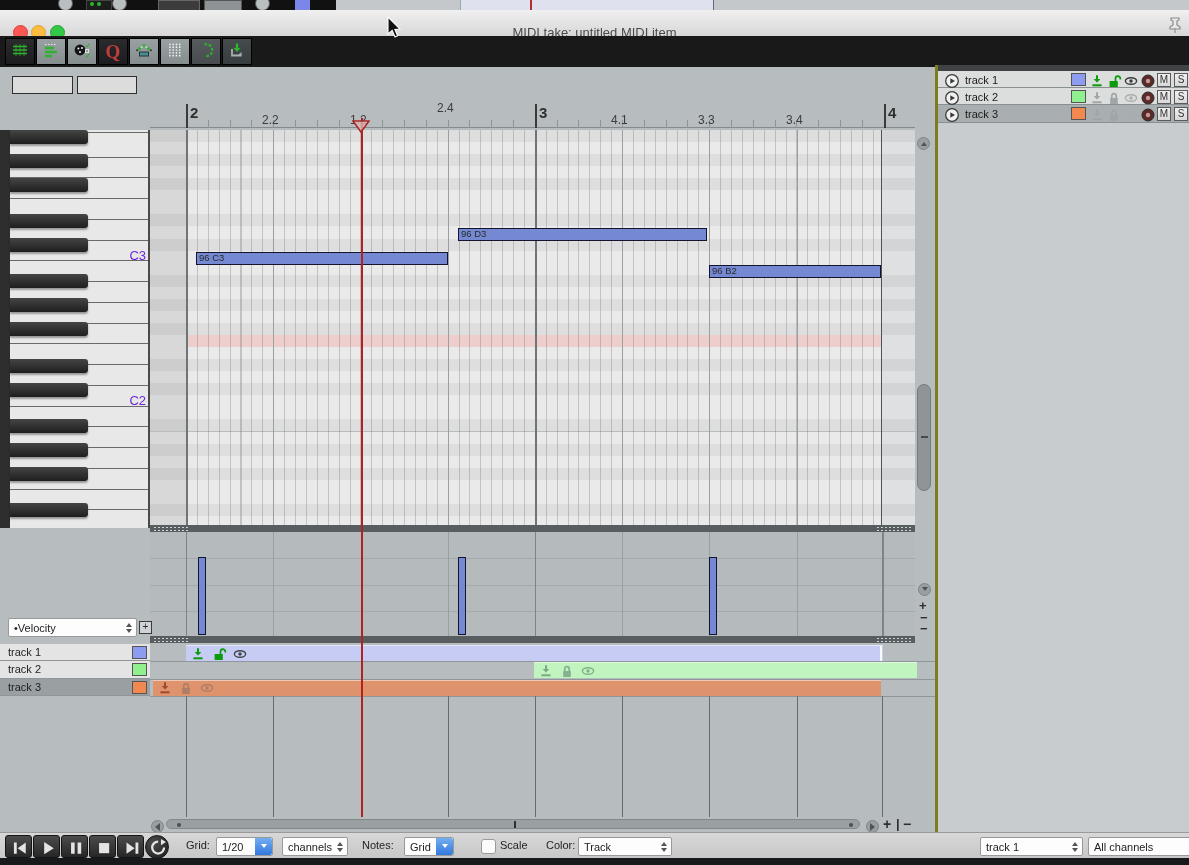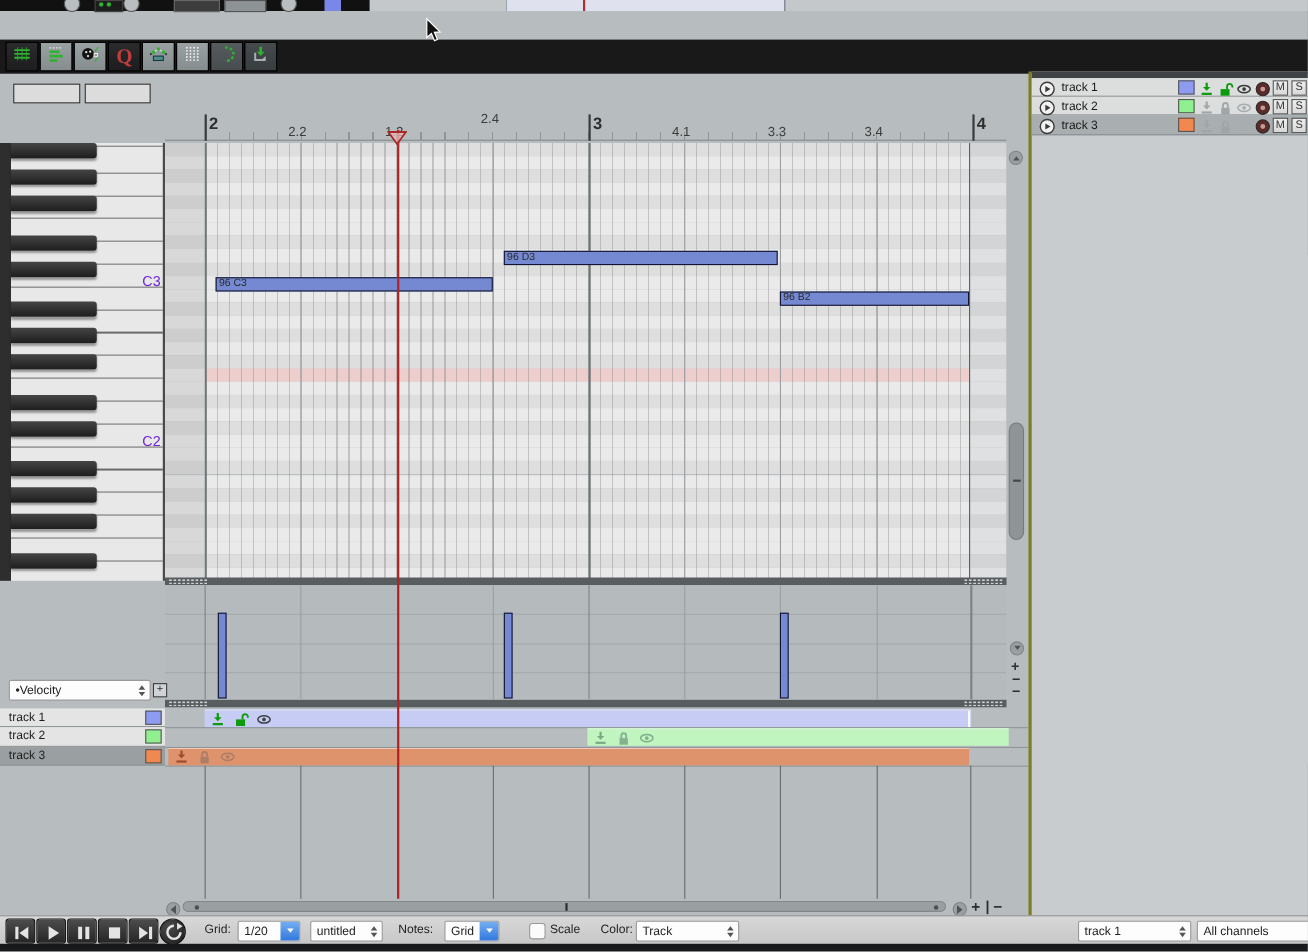--- a/index.html
+++ b/index.html
@@ -84,20 +84,30 @@
     <div class="abs" style="left:90px;top:2px;width:4px;height:4px;border-radius:50%;background:#2db32d"></div>
     <div class="abs" style="left:97px;top:2px;width:4px;height:4px;border-radius:50%;background:#2db32d"></div>
     <div class="abs" style="left:158px;top:0;width:40px;height:9px;background:#3c3c3c;border:1px solid #666;"></div>
     <div class="abs" style="left:204px;top:0;width:36px;height:9px;background:#8d9294;border:1px solid #555;"></div>
     <span class="bgdot" style="left:255px"></span>
     <div class="abs" style="left:295px;top:0;width:15px;height:10px;background:#7a86e8;"></div>
     <div class="band"></div>
     <div class="redtick"></div>
   </div>
 
+  <div id="titlebar">
+    <span class="tl" style="left:13px;background:#fc5753;border:1px solid #d64442;"></span>
+    <span class="tl" style="left:31px;background:#fdbc40;border:1px solid #dba336;"></span>
+    <span class="tl" style="left:50px;background:#33c748;border:1px solid #26a436;"></span>
+    <div id="title">MIDI take: untitled MIDI item</div>
+    <svg class="abs" style="left:1165px;top:4px" width="20" height="20" viewBox="0 0 20 20">
+      <path d="M6 4h8v2l-2 1v4l3 2v2H5v-2l3-2V7L6 6z" fill="#e8e8e8" stroke="#8a8a8a" stroke-width="1.2"></path>
+      <rect x="9.3" y="14" width="1.4" height="5" fill="#9a9a9a"></rect>
+    </svg>
+  </div>
 
   <div id="toolbar">
       <div class="tbtn dark" style="left: 5px;">
         <span><svg width="20" height="16" viewBox="0 0 16 16">
             <g stroke="#2db32d" stroke-width="1.6">
               <path d="M1 4.5h14M1 8h14M1 11.5h14"></path>
             </g>
             <g stroke="#2db32d" stroke-width="1" opacity=".7">
               <path d="M4 2v12M8 2v12M12 2v12"></path>
             </g>
@@ -599,21 +609,21 @@
         </div>
       </div>
     <span class="bb-label" style="left:186px">Grid:</span>
     <div class="sel" style="left:216px;top:4px;width:57px">
       <span class="txt">1/20</span>
       <span class="bluecap">
           <span class="car-down white"></span>
         </span>
     </div>
     <div class="sel" style="left:282px;top:4px;width:66px">
-      <span class="txt">untitled</span>
+      <span class="txt">channels</span>
       <span class="stackcar">
           <span class="car-up"></span>
           <span class="car-down"></span>
         </span>
     </div>
     <span class="bb-label" style="left:362px">Notes:</span>
     <div class="sel" style="left:404px;top:4px;width:50px">
       <span class="txt">Grid</span>
       <span class="bluecap">
           <span class="car-down white"></span>

